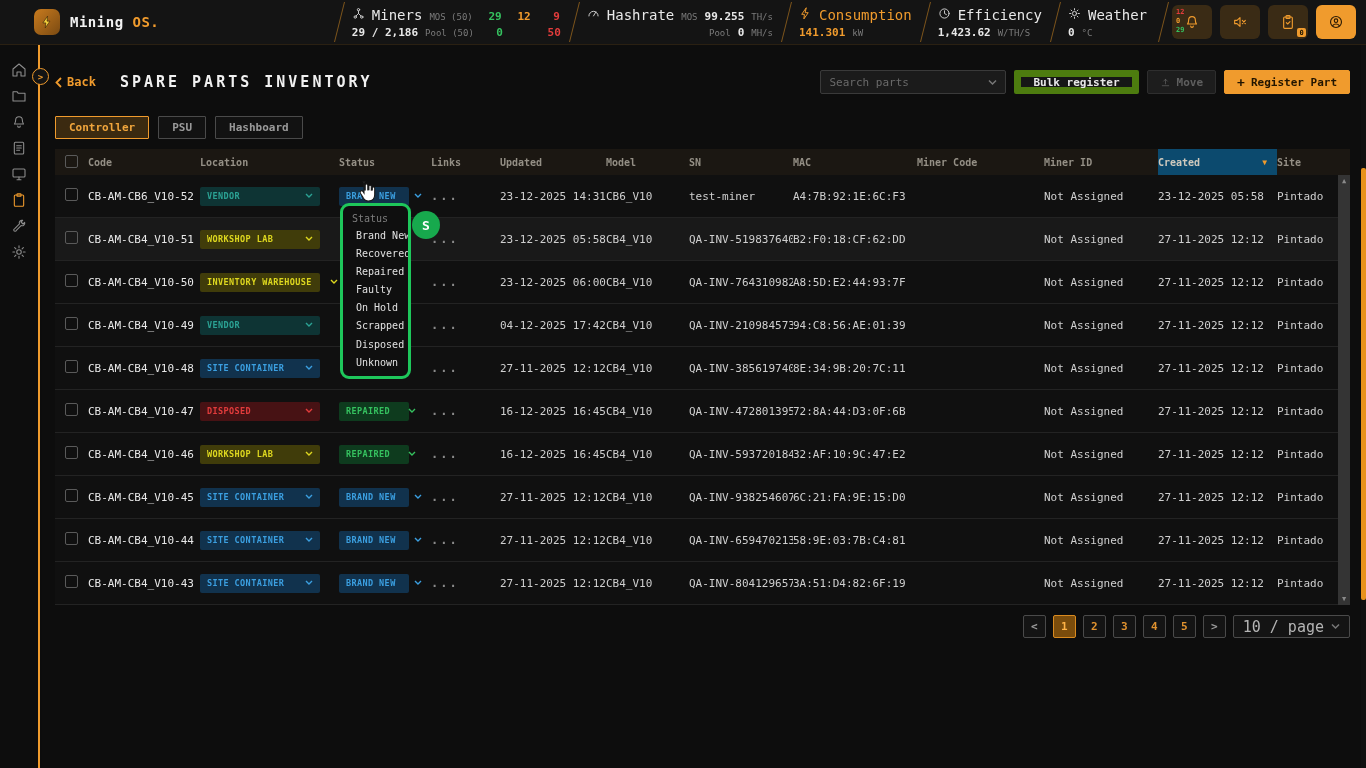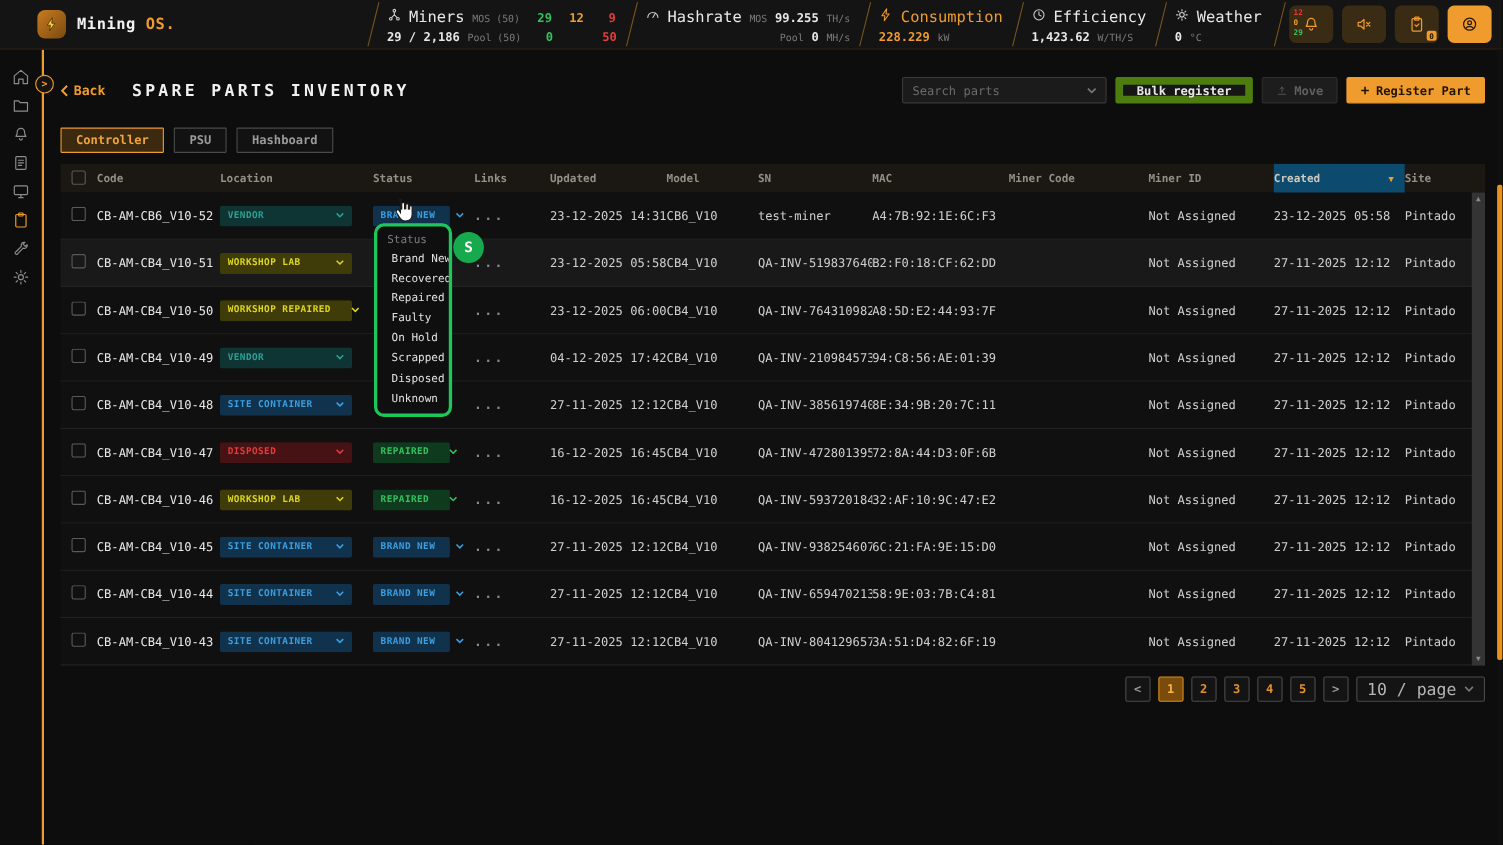--- a/index.html
+++ b/index.html
@@ -199,21 +199,21 @@
       <div class="stat consumption">
         <div class="srow">
           <span class="picon">
             <svg viewBox="0 0 24 24">
                 <path d="M13 2 5 13.5h5L9 22l8-11.5h-5z"></path>
               </svg>
           </span>
           <span class="slabel">Consumption</span>
         </div>
         <div class="srow">
-          <span class="sval">228.229</span>
+          <span class="sval">141.301</span>
           <span class="sgray">kW</span>
         </div>
       </div>
 
       <div class="stat">
         <div class="srow">
           <span class="picon">
             <svg viewBox="0 0 24 24">
                 <circle cx="12" cy="12" r="8.5"></circle>
                 <path d="M12 7v5l3.5 2"></path>
@@ -435,21 +435,21 @@
     <div class="td">Not Assigned</div>
     <div class="td">27-11-2025 12:12</div>
     <div class="td">Pintado</div>
   </div>
 
   <div class="tr">
     <div class="td"><span class="checkbox"></span></div>
     <div class="td code">CB-AM-CB4_V10-50</div>
     <div class="td">
       <span class="badge loc loc-workshop">
-        <span>WORKSHOP REPAIRED</span>
+        <span>INVENTORY WAREHOUSE</span>
         <svg viewBox="0 0 8 6">
                   <path d="M1 1l3 3 3-3"></path>
                 </svg>
       </span>
     </div>
     <div class="td">
       
     </div>
     <div class="td"><span class="links-dots">...</span></div>
     <div class="td">23-12-2025 06:00</div>

